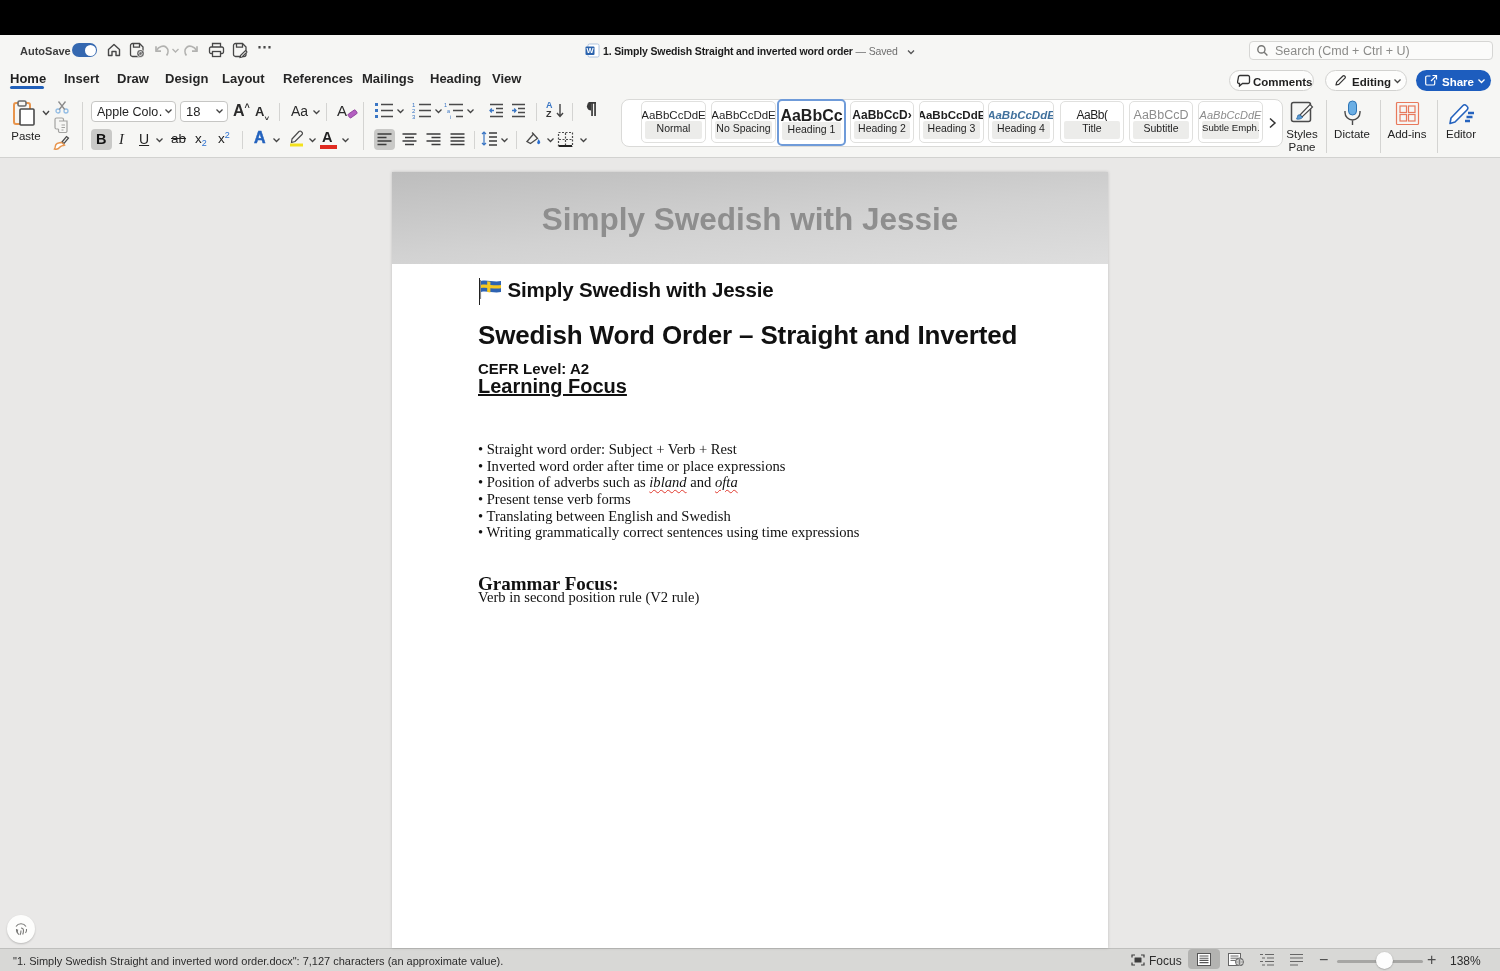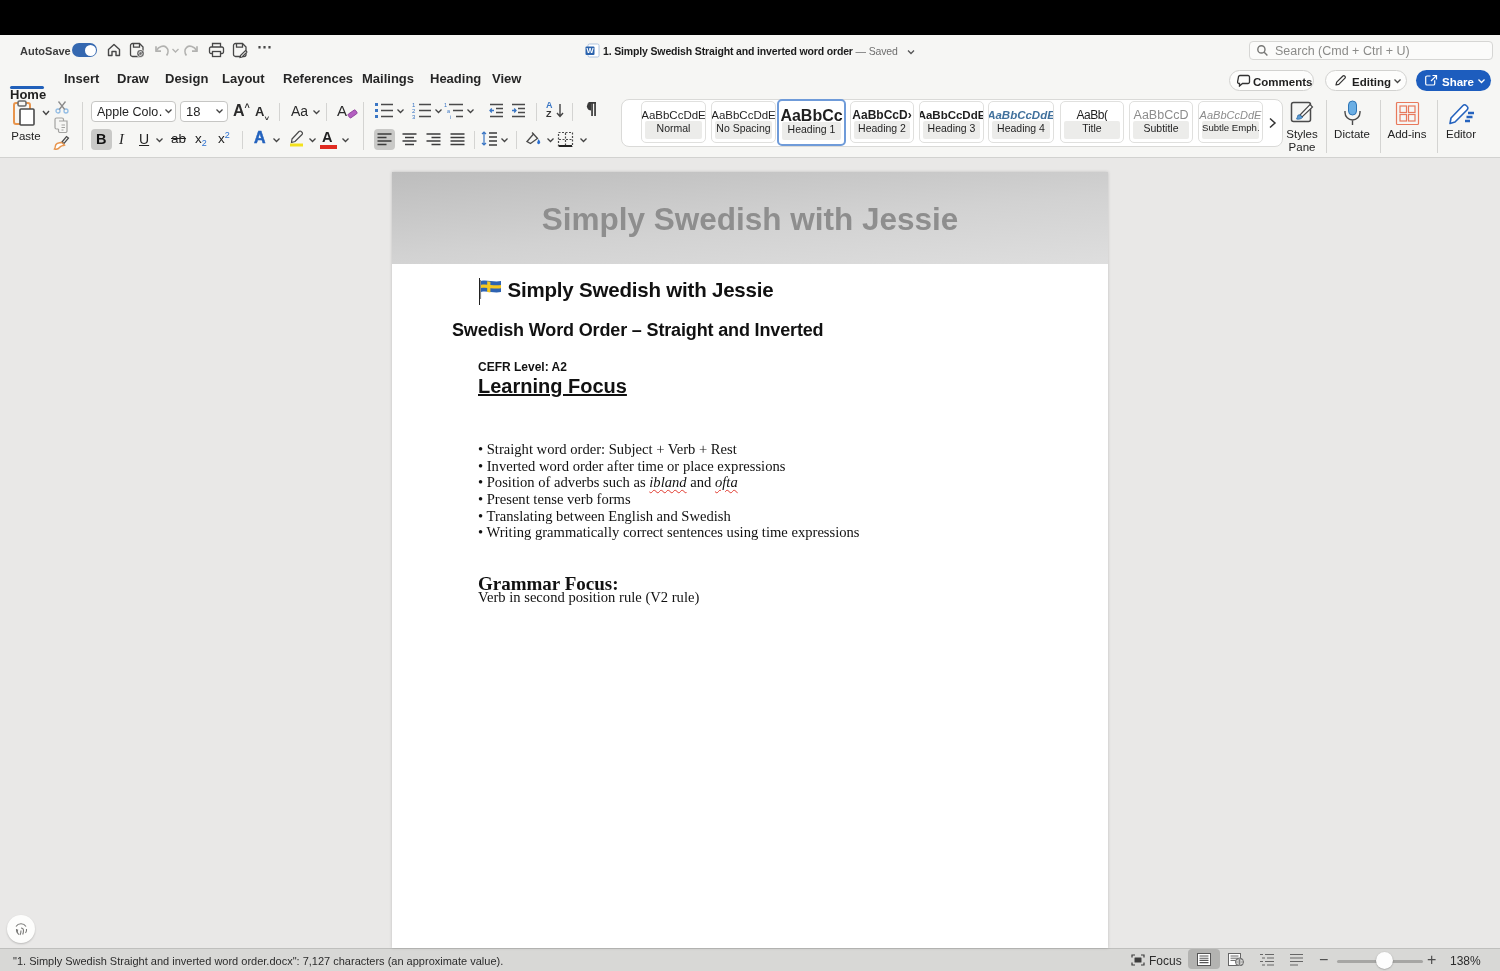--- a/index.html
+++ b/index.html
@@ -33,22 +33,22 @@
   <div class="abs" style="left:392px;top:200.5px;width:716px;text-align:center;font-weight:bold;font-size:31.5px;color:#8e8e8e;">Simply Swedish with Jessie</div>
 
   <div class="abs doctext" style="left:479px;top:277.5px;font-weight:bold;font-size:20.5px;letter-spacing:-0.2px;">
     <svg width="23" height="20" viewBox="0 0 23 20" style="vertical-align:-2px;">
         <path d="M1.5 1 V20" stroke="#8a8a8a" stroke-width="1.2"></path>
         <path d="M2 2 C8 0.5 15 3.5 22 2 V13 C15 14.5 8 11.5 2 13 Z" fill="#2e63b2"></path>
         <path d="M2 5.8 C8 4.6 15 7.2 22 6 V9.2 C15 10.4 8 7.8 2 9 Z" fill="#f7c71f"></path>
         <path d="M8.2 2.2 C9.4 2.3 10.4 2.5 11.4 2.8 V13.6 C10.4 13.3 9.4 13.1 8.2 13 Z" fill="#f7c71f"></path>
       </svg> Simply Swedish with Jessie</div>
   <div class="abs" style="left:478.5px;top:278px;width:1.2px;height:27px;background:#222;"></div>
-  <div class="abs doctext" style="left:452px;top:319.5px;font-weight:bold;font-size:18px;letter-spacing:-0.15px;">Swedish Word Order – Straight and Inverted</div>
-  <div class="abs doctext" style="left:478px;top:360px;font-weight:bold;font-size:12px;">CEFR Level: A2</div>
+  <div class="abs doctext" style="left:478px;top:319.5px;font-weight:bold;font-size:26px;letter-spacing:-0.15px;">Swedish Word Order – Straight and Inverted</div>
+  <div class="abs doctext" style="left:478px;top:360px;font-weight:bold;font-size:15px;">CEFR Level: A2</div>
   <div class="abs doctext" style="left:478px;top:375px;font-weight:bold;font-size:20px;text-decoration:underline;">Learning Focus</div>
   <div class="abs doctext" id="bullets" style="left:478px;top:441px;font-family:'Liberation Serif',serif;font-size:14.6px;line-height:16.65px;">
     <div>• Straight word order: Subject + Verb + Rest</div>
     <div>• Inverted word order after time or place expressions</div>
     <div>• Position of adverbs such as <i class="sq">ibland</i> and <i class="sq">ofta</i></div>
     <div>• Present tense verb forms</div>
     <div>• Translating between English and Swedish</div>
     <div>• Writing grammatically correct sentences using time expressions</div>
   </div>
   <div class="abs doctext" style="left:478px;top:573px;font-family:'Liberation Serif',serif;font-size:19px;font-weight:bold;">Grammar Focus:</div>
@@ -101,21 +101,21 @@
       <path d="M2 2.5 L5 5.5 L8 2.5"></path>
     </svg>
 
   <div class="abs" style="left:1249px;top:41px;width:244px;height:19px;background:#fbfbfa;border:1px solid #d6d6d4;border-radius:4px;"></div>
   <svg class="abs" style="left:1256px;top:44px;" width="13" height="13" viewBox="0 0 13 13" fill="none" stroke="#767674" stroke-width="1.4">
       <circle cx="5.4" cy="5.4" r="3.6"></circle>
       <path d="M8.2 8.2 L11.4 11.4"></path>
     </svg>
   <div class="abs" style="left:1275px;top:44px;font-size:12.5px;color:#8b8b89;">Search (Cmd + Ctrl + U)</div>
 
-  <div class="abs" style="left:10px;top:71px;font-size:13px;font-weight:bold;color:#1f1f1f;margin-top:16px;">Home</div>
+  <div class="abs" style="left:10px;top:71px;font-size:13px;font-weight:bold;color:#1f1f1f;">Home</div>
   <div class="abs" style="left:10px;top:86px;width:34px;height:2.5px;background:#2160ba;border-radius:2px;"></div>
   <div class="abs" style="left:64px;top:71px;font-size:13px;font-weight:600;color:#262626;">Insert</div>
   <div class="abs" style="left:117px;top:71px;font-size:13px;font-weight:600;color:#262626;">Draw</div>
   <div class="abs" style="left:165px;top:71px;font-size:13px;font-weight:600;color:#262626;">Design</div>
   <div class="abs" style="left:222px;top:71px;font-size:13px;font-weight:600;color:#262626;">Layout</div>
   <div class="abs" style="left:283px;top:71px;font-size:13px;font-weight:600;color:#262626;">References</div>
   <div class="abs" style="left:362px;top:71px;font-size:13px;font-weight:600;color:#262626;">Mailings</div>
   <div class="abs" style="left:430px;top:71px;font-size:13px;font-weight:600;color:#262626;">Heading</div>
   <div class="abs" style="left:492px;top:71px;font-size:13px;font-weight:600;color:#262626;">View</div>
 

